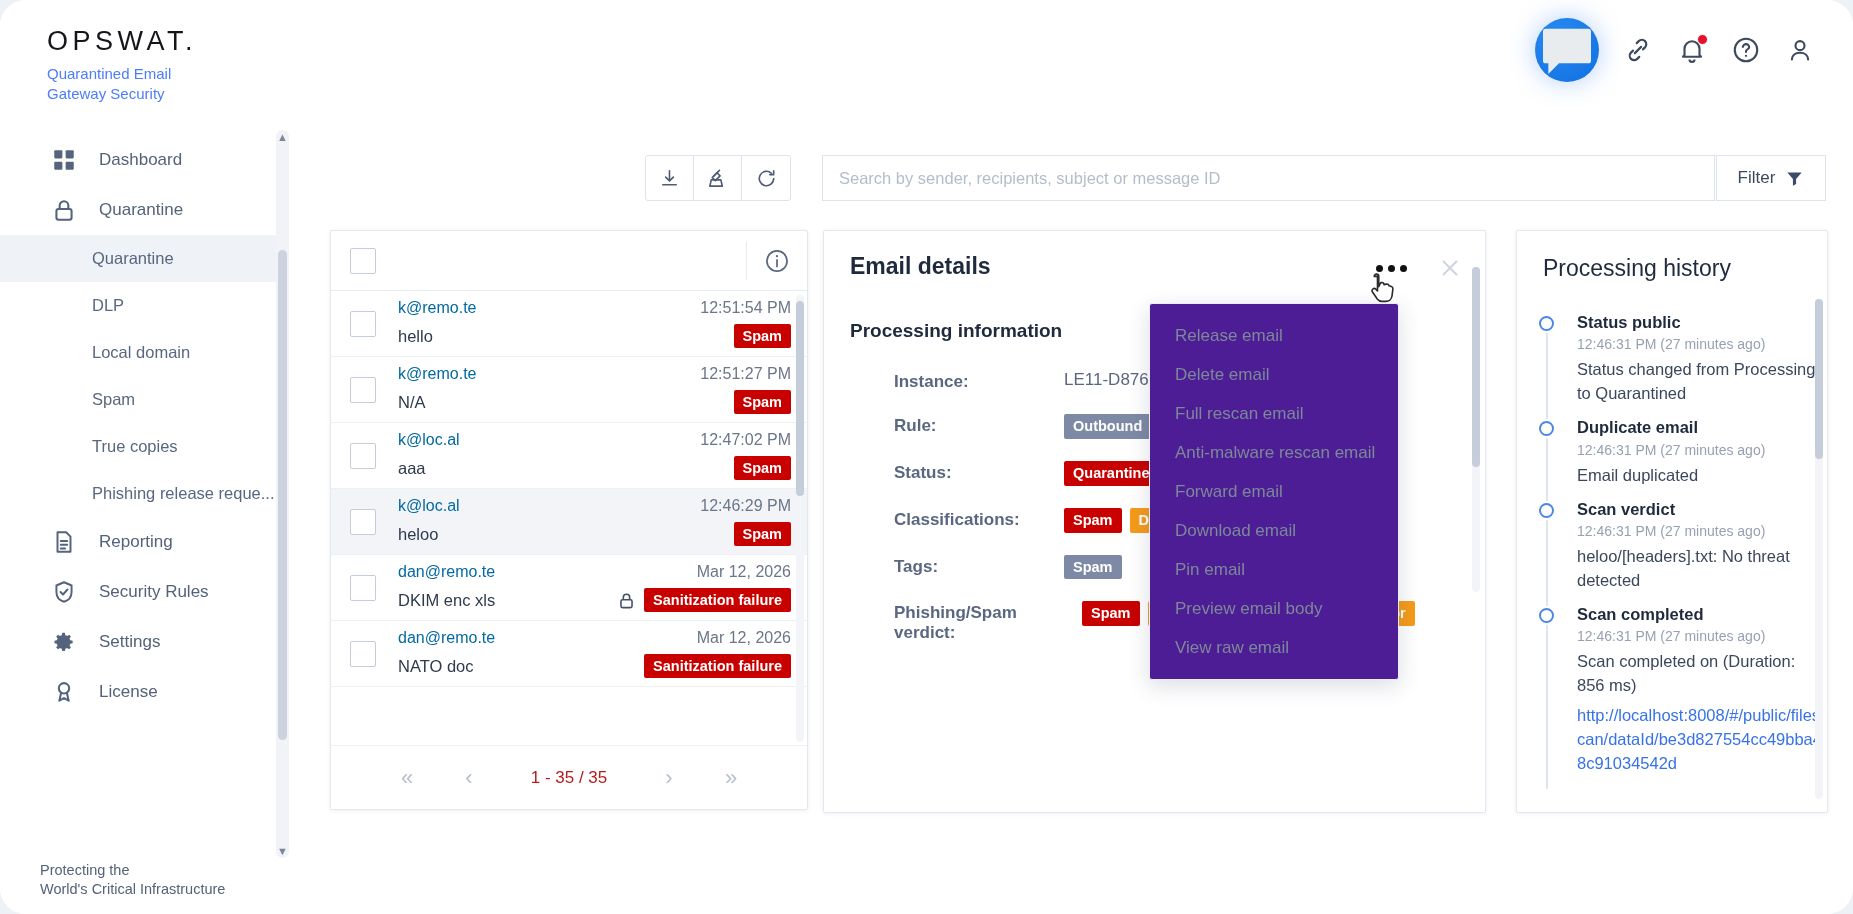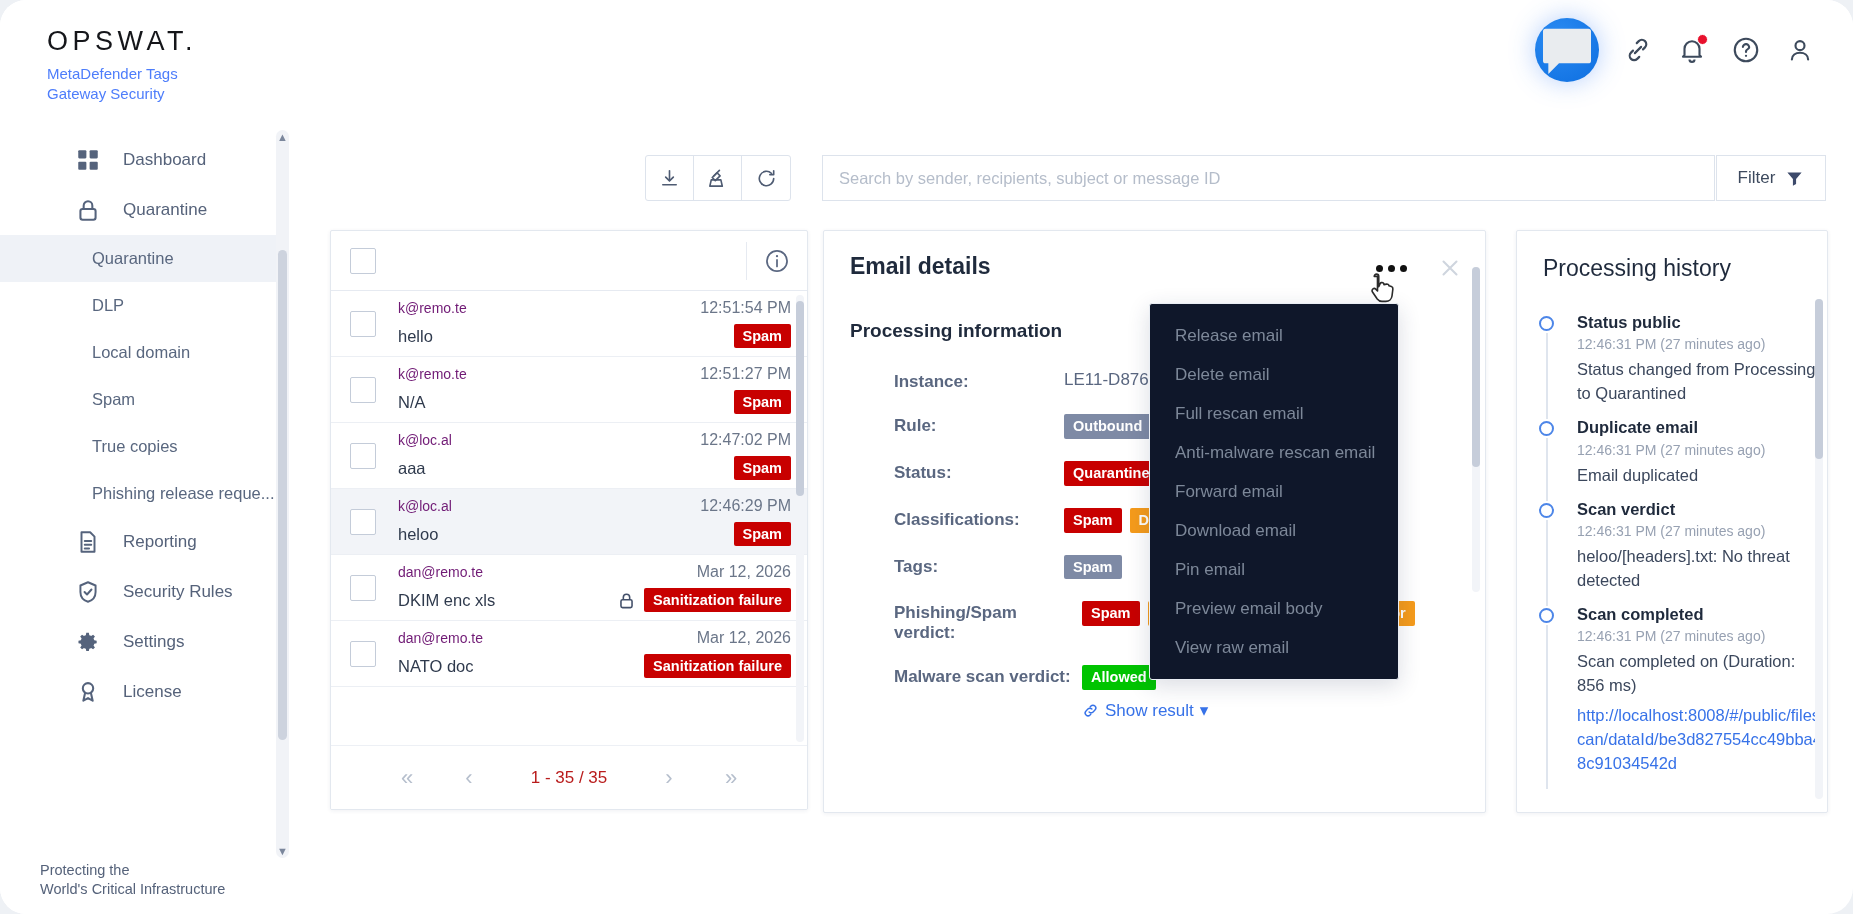--- a/index.html
+++ b/index.html
@@ -52,21 +52,21 @@
   }
 
   
   .sidebar {
     position: absolute; left: 0; top: 120px; width: 295px; height: 794px;
     background: #fff;
   }
   .nav { position: absolute; left: 0; top: 15px; width: 283px; }
   .nav-item {
     display: flex; align-items: center; height: 50px;
-    padding-left: 75px; cursor: pointer; color: #55627a;
+    padding-left: 51px; cursor: pointer; color: #55627a;
     font-size: 17px;
   }
   .nav-ico { width: 26px; height: 26px; margin-right: 22px; flex: none; color:#55637c; }
   .nav-ico svg { width: 100%; height: 100%; display: block; }
   .nav-sub {
     display: flex; align-items: center; height: 47px;
     padding-left: 92px; cursor: pointer; color: #59677f; font-size: 16.5px;
   }
   .nav-sub.active { background: #eff2f7; }
   .sb-scroll {
@@ -152,21 +152,21 @@
     border-bottom: 1px solid #eceff4; padding-left: 19px; padding-right: 16px;
     cursor: pointer;
   }
   .mail-row.selected { background: #f2f4f8; }
   .mail-main { flex: 1; margin-left: 22px; min-width: 0; }
   .mail-top, .mail-bot {
     display: flex; align-items: center; justify-content: space-between;
     gap: 8px;
   }
   .mail-top { margin-bottom: 7px; }
-  .mail-from { font-size: 14px; color: #701a75; white-space: nowrap; }
+  .mail-from { font-size: 16px; color: #0369a1; white-space: nowrap; }
   .mail-time { font-size: 16px; color: #6b7689; white-space: nowrap; }
   .mail-subj { font-size: 16.5px; color: #2f3a4d; white-space: nowrap; overflow: hidden; }
   .mail-right { display: flex; align-items: center; gap: 8px; }
   .lock-ico { width: 19px; height: 19px; color: #43506a; flex: none; }
   .tag {
     display: inline-block; padding: 3px 9px; font-size: 14.5px;
     font-weight: bold; color: #fff; border-radius: 2px; white-space: nowrap;
     line-height: 1.3;
   }
   .list-scroll {
@@ -235,21 +235,21 @@
     background: #f2f4f8; border-radius: 5px;
   }
   .dp-thumb {
     position: absolute; left: 0; top: 0; width: 8px; height: 200px;
     background: #c6cdda; border-radius: 5px;
   }
 
   
   .ctx-menu {
     position: absolute; left: 1149px; top: 303px;
-    width: 250px; background: #0f172a;
+    width: 250px; background: #4c1d95;
     border: 1px solid #eaeef4;
     box-shadow: 0 6px 22px rgba(30,45,80,.16);
     border-radius: 3px; padding: 12px 0; z-index: 40;
   }
   .ctx-item {
     padding: 9.5px 25px; font-size: 17px; color: #7d8899; cursor: pointer;
     white-space: nowrap;
   }
   .cursor-hand {
     position: absolute; left: 1368px; top: 272px; width: 30px; height: 34px;
@@ -292,21 +292,21 @@
 </style>
 </head>
 <body>
 
 <div class="app">
 
   <div class="header">
     <div class="brand">
       <div class="brand-logo">OPSWAT.</div>
       <div class="brand-sub">
-        <div>MetaDefender Tags</div>
+        <div>Quarantined Email</div>
         <div>Gateway Security</div>
       </div>
     </div>
 
     <div class="header-icons">
       <div class="chat-fab">
         <svg viewBox="0 0 24 24" fill="#e9ecef">
             <path d="M4 4h16a1 1 0 011 1v11a1 1 0 01-1 1H9l-4 4v-4H4a1 1 0 01-1-1V5a1 1 0 011-1z"></path>
           </svg>
       </div>
@@ -664,36 +664,20 @@
 
       <div class="irow">
         <div class="ikey" style="width:188px">Phishing/Spam verdict:</div>
         <div class="ival" style="flex-wrap:nowrap">
           <span class="tag tag-red">Spam</span>
           <span class="tag tag-orange">DKIM No signature</span>
           <span class="tag tag-orange">DMARC Error</span>
         </div>
       </div>
 
-      <div class="irow">
-        <div class="ikey" style="width:188px">Malware scan verdict:</div>
-        <div class="ival" style="flex-direction:column;align-items:flex-start;gap:6px">
-          <span class="tag tag-green">Allowed</span>
-          <span class="show-result">
-            <span style="display:flex">
-              <svg viewBox="0 0 24 24" width="17" height="17" fill="none" stroke="#3772e8" stroke-width="2" stroke-linecap="round">
-                <path d="M10 14a4 4 0 005.7 0l2.6-2.6a4 4 0 00-5.7-5.7L11.5 7"></path>
-                <path d="M14 10a4 4 0 00-5.7 0L5.7 12.6a4 4 0 005.7 5.7L12.5 17"></path>
-              </svg>
-            </span>
-            <span>Show result</span>
-            <span>▾</span>
-          </span>
-        </div>
-      </div>
     </div>
 
     <div class="dp-scroll">
       <div class="dp-thumb"></div>
     </div>
   </div>
 
   <div class="ctx-menu">
     <div class="ctx-item">Release email</div>
     <div class="ctx-item">Delete email</div>

